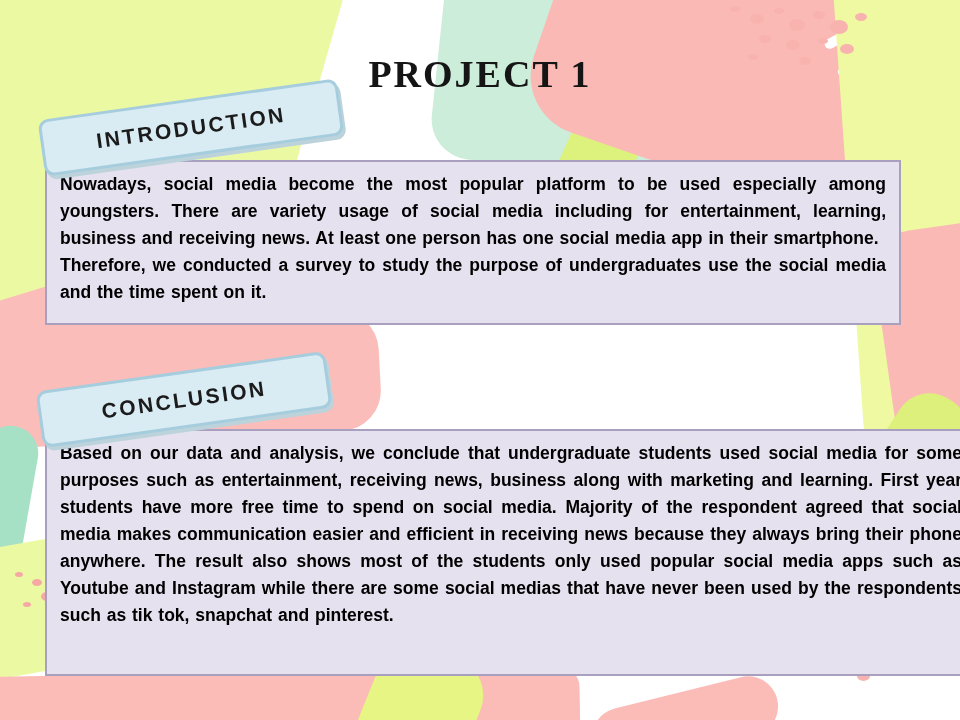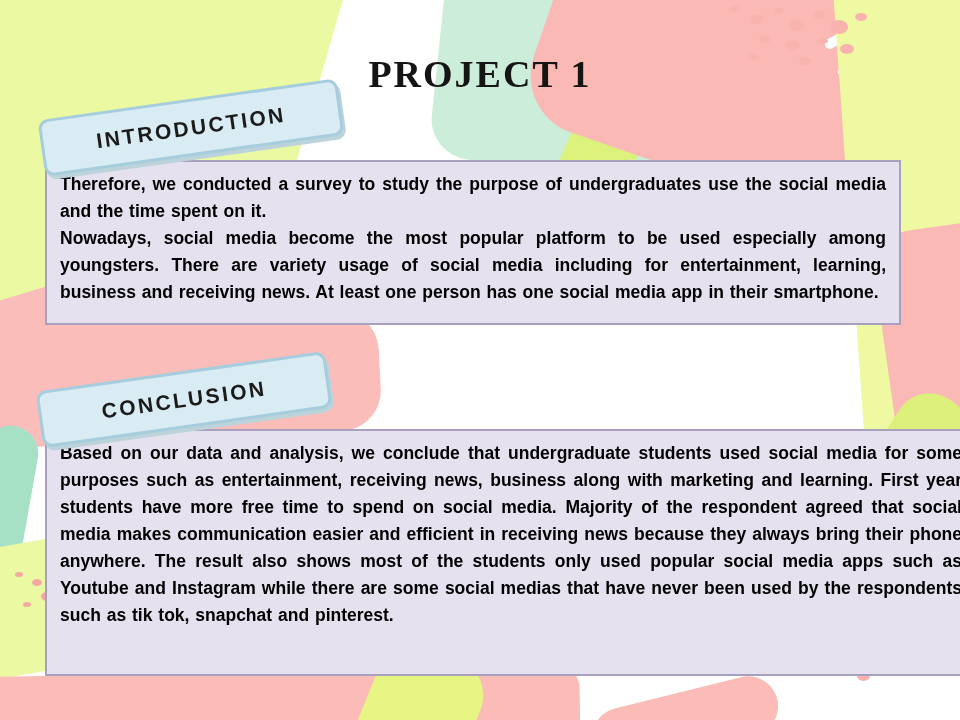--- a/index.html
+++ b/index.html
@@ -81,22 +81,22 @@
                 box-shadow:22px 10px 0 2px,44px 2px 0 0,62px 16px 0 3px,84px 6px 0 1px,104px 18px 0 4px,126px 8px 0 1px,30px 30px 0 1px,58px 36px 0 2px,88px 32px 0 0,112px 40px 0 2px,18px 48px 0 0,70px 52px 0 1px;"></div>
     <div class="speck" style="left:815px;top:615px;width:9px;height:6px;color:#f8b3ae;background:currentColor;
                 box-shadow:20px 12px 0 3px,40px 4px 0 1px,58px 18px 0 4px,80px 8px 0 1px,26px 34px 0 2px,52px 40px 0 1px,74px 30px 0 3px,10px 52px 0 1px,44px 58px 0 2px,90px 48px 0 1px;"></div>
     <div class="speck" style="left:15px;top:572px;width:8px;height:5px;color:#f6a9a4;background:currentColor;
                 box-shadow:18px 8px 0 1px,36px 2px 0 0,28px 22px 0 2px,52px 14px 0 1px,8px 30px 0 0;"></div>
   </div>
 
   <h1 class="title">PROJECT 1</h1>
 
   <section class="box intro-box">
+    <p>Nowadays, social media become the most popular platform to be used especially among youngsters. There are variety usage of social media including for entertainment, learning, business and receiving news. At least one person has one social media app in their smartphone.</p>
     <p>Therefore, we conducted a survey to study the purpose of undergraduates use the social media and the time spent on it.</p>
-    <p>Nowadays, social media become the most popular platform to be used especially among youngsters. There are variety usage of social media including for entertainment, learning, business and receiving news. At least one person has one social media app in their smartphone.</p>
   </section>
 
   <section class="box conclusion-box">
     <p>Based on our data and analysis, we conclude that undergraduate students used social media for some purposes such as entertainment, receiving news, business along with marketing and learning. First year students have more free time to spend on social media. Majority of the respondent agreed that social media makes communication easier and efficient in receiving news because they always bring their phone anywhere. The result also shows most of the students only used popular social media apps such as Youtube and Instagram while there are some social medias that have never been used by the respondents such as tik tok, snapchat and pinterest.</p>
   </section>
 
   <div class="tab intro-tab">
     <span>INTRODUCTION</span>
   </div>
   <div class="tab conclusion-tab">

